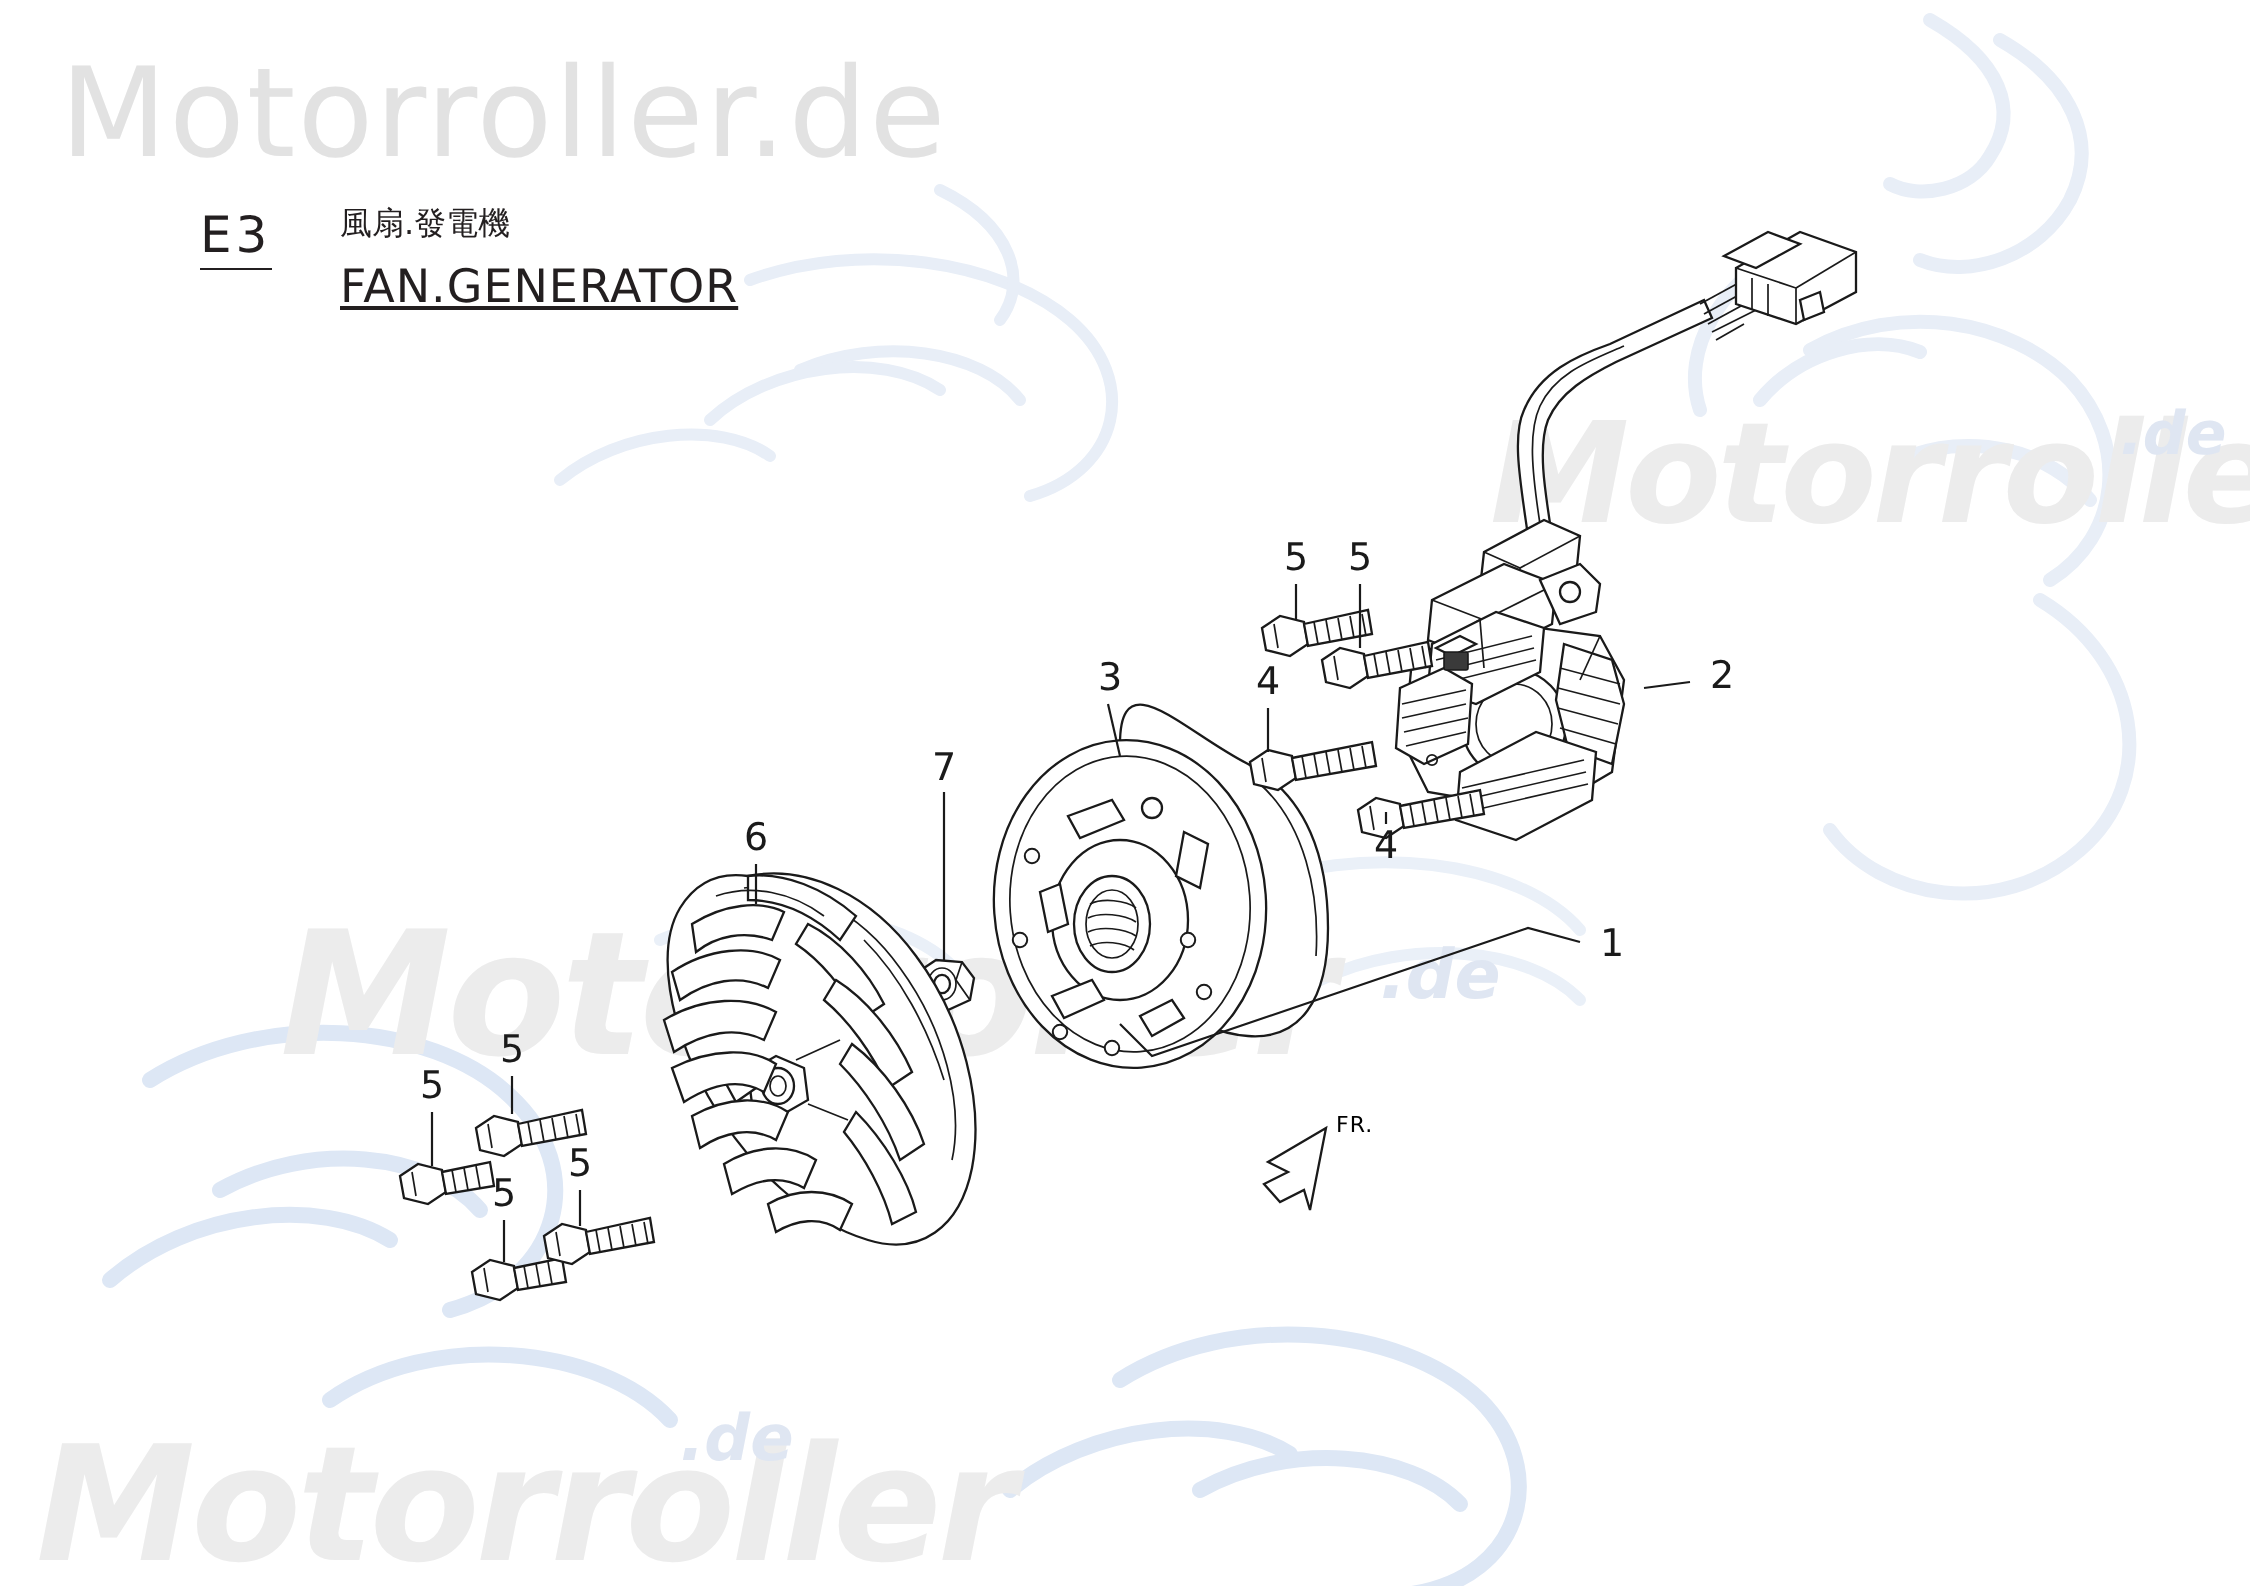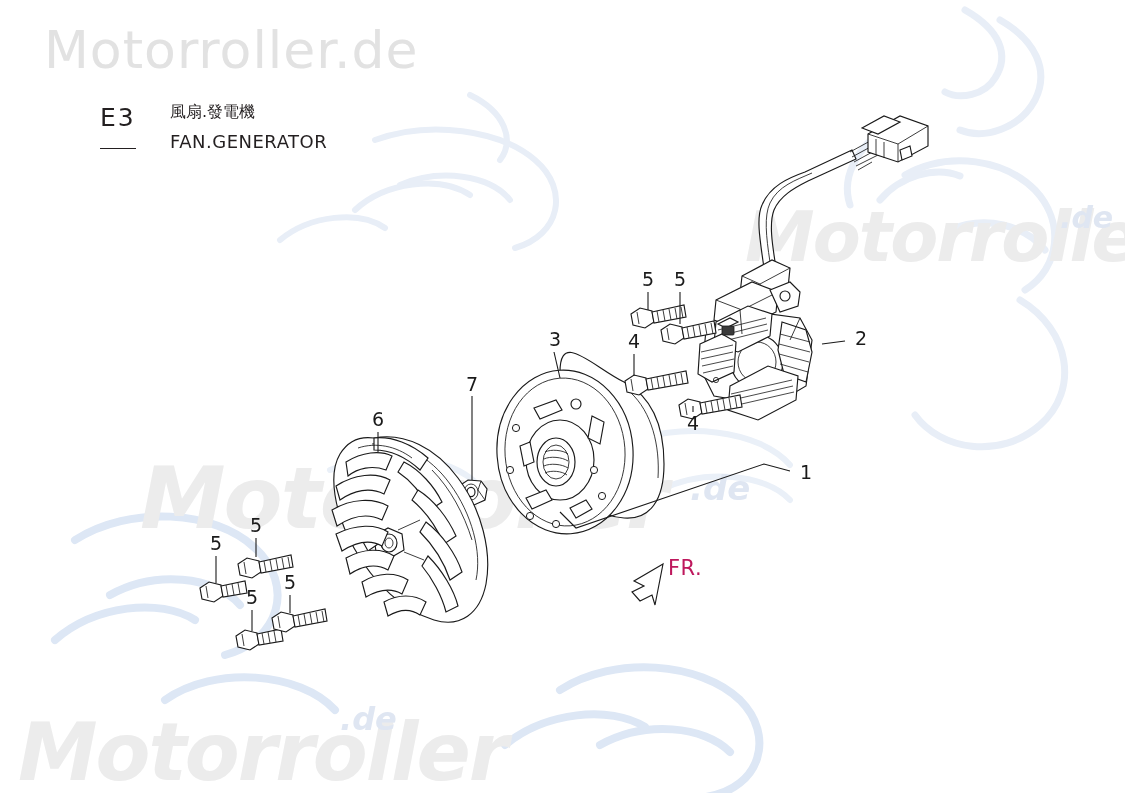--- a/index.html
+++ b/index.html
@@ -5,39 +5,39 @@
   html,body{margin:0;padding:0;background:#ffffff;}
   body{width:1125px;height:793px;position:relative;overflow:hidden;
        font-family:"Liberation Sans",sans-serif;}
 
   #stage{position:absolute;left:0;top:0;width:1125px;height:793px;overflow:hidden;background:#fff;}
 
   
   .wm{position:absolute;user-select:none;white-space:nowrap;pointer-events:none;}
   .wm-text{font-family:"DejaVu Sans",sans-serif;font-weight:400;}
 
-  .wm-top{left:44px;top:20px;font-size:52px;color:#e2e2e2;letter-spacing:1px;}
+  .wm-top{left:30px;top:20px;font-size:62px;color:#e2e2e2;letter-spacing:1px;}
   .wm-mid{left:140px;top:448px;font-size:86px;color:#ececec;font-weight:700;font-style:italic;letter-spacing:-2px;}
   .wm-midde{left:690px;top:468px;font-size:34px;color:#dfe6f2;font-weight:700;font-style:italic;}
   .wm-right{left:745px;top:196px;font-size:70px;color:#ececec;font-weight:700;font-style:italic;letter-spacing:-2px;}
   .wm-rightde{left:1060px;top:200px;font-size:30px;color:#dfe6f2;font-weight:700;font-style:italic;}
   .wm-bot{left:18px;top:706px;font-size:80px;color:#ececec;font-weight:700;font-style:italic;letter-spacing:-2px;}
   .wm-botde{left:340px;top:700px;font-size:32px;color:#dfe6f2;font-weight:700;font-style:italic;}
 
   
   .hdr{position:absolute;color:#231f20;}
   #hdr-code{left:100px;top:103px;font-size:25px;font-family:"DejaVu Sans",sans-serif;
-            letter-spacing:2px;border-bottom:1.5px solid #231f20;padding-bottom:16px;}
+            letter-spacing:2px;border-bottom:1.5px solid #231f20;padding-bottom:2px;}
   #hdr-cn{left:170px;top:102px;font-size:16px;font-family:"DejaVu Sans",sans-serif;letter-spacing:0px;}
-  #hdr-en{left:170px;top:131px;font-size:18px;font-family:"DejaVu Sans",sans-serif;letter-spacing:.5px;}
+  #hdr-en{left:170px;top:131px;font-size:23px;font-family:"DejaVu Sans",sans-serif;letter-spacing:.5px;text-decoration:underline;}
 
   
   .num{position:absolute;font-size:19px;color:#1a1a1a;font-family:"DejaVu Sans",sans-serif;}
 
-  .fr-label{position:absolute;left:668px;top:556px;font-size:21px;color:#be185d;
+  .fr-label{position:absolute;left:668px;top:556px;font-size:11px;color:#000000;
             font-family:"DejaVu Sans",sans-serif;letter-spacing:.5px;}
 
   svg{position:absolute;left:0;top:0;width:1125px;height:793px;overflow:visible;}
   .ln{stroke:#1a1a1a;stroke-width:1.1;fill:none;}
   .pt{stroke:#1a1a1a;stroke-width:1.15;fill:#fff;}
   .pt-thin{stroke:#1a1a1a;stroke-width:.85;fill:none;}
   .pt-fill{stroke:#1a1a1a;stroke-width:1;fill:#fdfdfd;}
   .hatch{stroke:#1a1a1a;stroke-width:.8;fill:none;}
   .dark{fill:#3a3a3a;stroke:#1a1a1a;stroke-width:.8;}
 </style>

